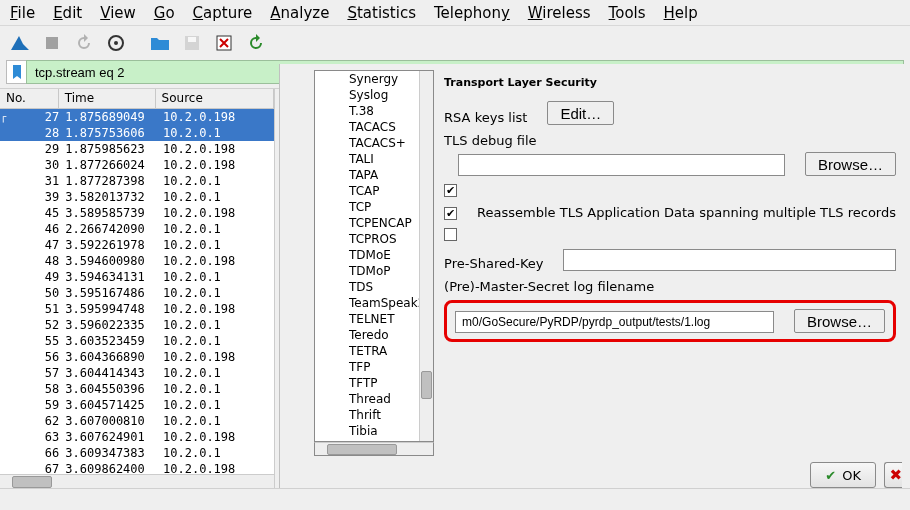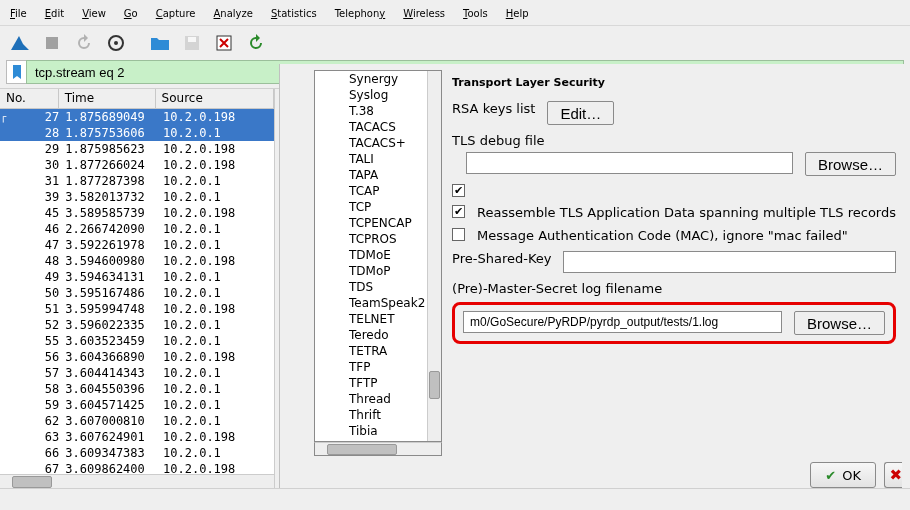--- a/index.html
+++ b/index.html
@@ -26,21 +26,21 @@
     position: relative;
   }
   .u { text-decoration: underline; }
 
   
   .menubar {
     display: flex;
     gap: 18px;
     padding: 4px 10px 3px 10px;
     border-bottom: 1px solid #d8d8d8;
-    font-size: 10px;
+    font-size: 15px;
     height: 26px;
     align-items: center;
     background: var(--bg);
   }
   .menubar span { cursor: default; }
 
   
   .toolbar {
     display: flex;
     gap: 4px;
@@ -220,21 +220,21 @@
     display: flex;
     flex-direction: column;
     gap: 8px;
     font-size: 13px;
   }
   .settings h1 {
     font-size: 11px;
     font-weight: bold;
     margin: 4px 0 4px 0;
   }
-  .row { display: flex; align-items: flex-start; gap: 12px; }
+  .row { display: flex; align-items: flex-end; gap: 20px; }
   .row-indent { padding-left: 14px; }
   .label { white-space: nowrap; }
   .textfield {
     border: 1px solid var(--border-dark);
     background: #fff;
     height: 22px;
     padding: 1px 6px;
     font-size: 12px;
   }
   .btn {
@@ -465,21 +465,20 @@
 
       <div class="row">
         <span class="chk on"></span>
       </div>
       <div class="row">
         <span class="chk on"></span>
         <span class="label">Reassemble TLS Application Data spanning multiple TLS records</span>
       </div>
       <div class="row">
         <span class="chk"></span>
-        <span class="label">Message Authentication Code (MAC), ignore "mac failed"</span>
       </div>
 
       <div class="row">
         <span class="label">Pre-Shared-Key</span>
         <input class="textfield" style="flex: 1 1 0%;" value="">
       </div>
 
       <div class="label">(Pre)-Master-Secret log filename</div>
       <div class="redbox">
         <div class="row">

